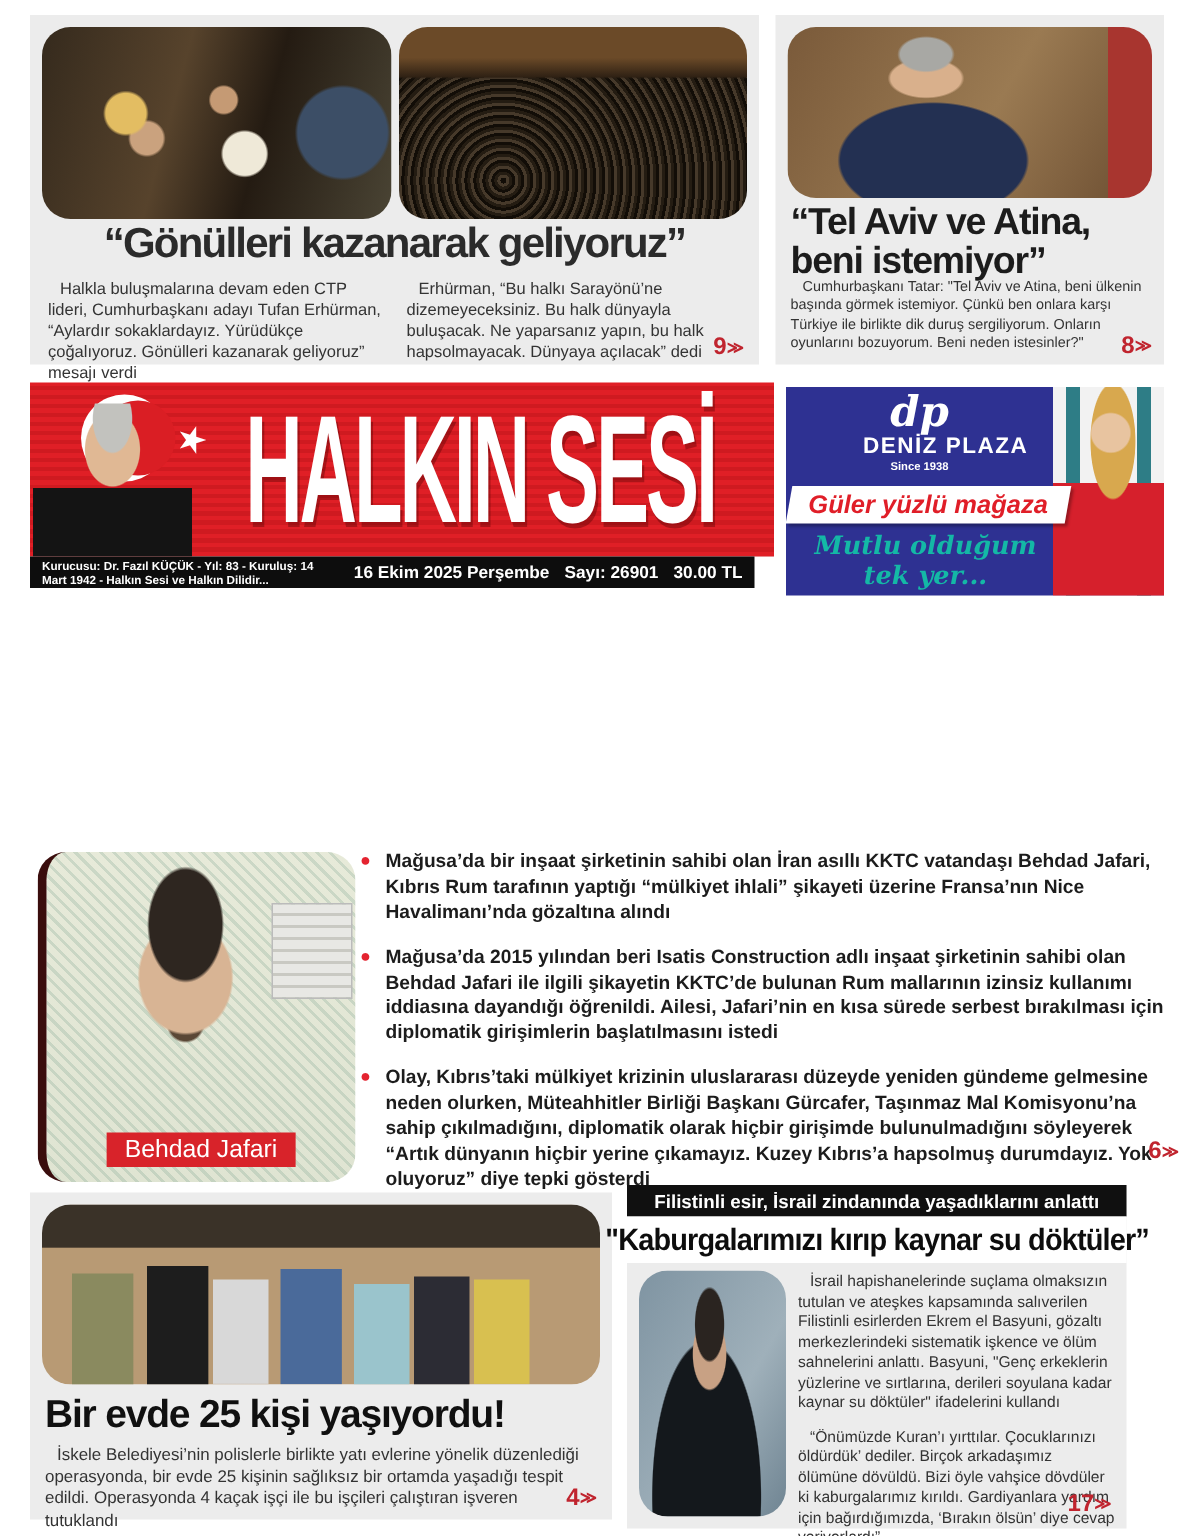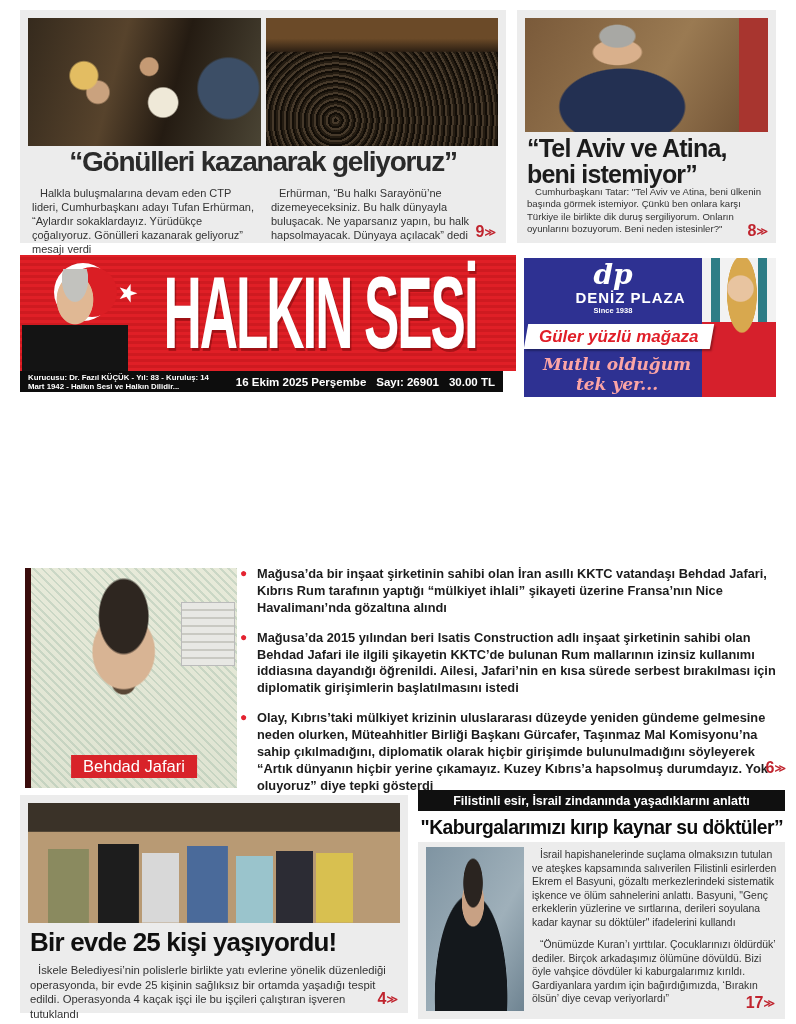--- a/index.html
+++ b/index.html
@@ -1,21 +1,21 @@
 <!DOCTYPE html>
 <html><head>
 <meta charset="utf-8">
 <style>
   html,body { margin:0; padding:0; background:#fff; }
   .page { position:relative; width:796px; height:1024px; background:#ffffff;
           font-family:"Liberation Sans", sans-serif; overflow:hidden; }
 
   
   .card { position:absolute; background:#ececec; }
-  .ph { position:relative; overflow:hidden; background:#888; }
+  .ph { position:relative; overflow:hidden; background:#888;border-radius:19px; }
   .pageref { position:absolute; color:#c0242e; font-weight:bold; font-size:16px; line-height:1; }
   .pageref .arr { font-size:11px; vertical-align:1px; }
 
   
   #card-tl { left:20px; top:10px; width:486px; height:233px; }
   .tl-photos { position:absolute; left:8px; top:8px; right:8px; height:128px; display:flex; gap:5px; }
   .tl-photos .ph { flex:1; }
   .ph-event { background:
       radial-gradient(circle at 24% 45%, #e3bd62 0 7%, transparent 8%),
       radial-gradient(circle at 30% 58%, #caa27e 0 6%, transparent 7%),
@@ -83,21 +83,21 @@
   .ad-left { position:absolute; left:0; right:74px; top:4px; text-align:center; color:#fff; }
   .ad-mono { font-family:"DejaVu Serif", serif; font-style:italic; font-weight:bold;
       font-size:28px; line-height:0.95; }
   .ad-brand { font-size:15px; font-weight:bold; letter-spacing:1px;padding-left:35px; }
   .ad-since { font-size:7.5px; font-weight:bold; }
   .ad-banner { position:absolute; left:2px; top:66px; width:186px; height:25px; background:#fff;
       transform:skewX(-10deg); display:flex; align-items:center; justify-content:center;
       box-shadow:2px 2px 2px rgba(0,0,0,0.3); }
   .ad-banner span { color:#e01e28; font-weight:bold; font-style:italic; font-size:17px;
       transform:skewX(10deg); white-space:nowrap; }
-  .ad-script { position:absolute; left:0; right:66px; top:97px; text-align:center; color:#fca5a5;
+  .ad-script { position:absolute; left:0; right:66px; top:97px; text-align:center; color:#14b8a6;
       font-family:"DejaVu Serif", serif; font-style:italic; font-weight:bold;
       font-size:17px; line-height:1.15; }
 
   
   #main-headline { position:absolute; left:0; top:394px; width:796px; color:#0d0d0d; }
   .big-line { display:flex; justify-content:center; }
   .big-line span { display:inline-block; white-space:nowrap; font-weight:bold; font-size:88px;
       line-height:0.92; letter-spacing:-2px; transform:scaleX(0.70); }
 
   
@@ -131,21 +131,21 @@
       linear-gradient(#2c2c34,#2c2c34) 74% 100%/10% 60% no-repeat,
       linear-gradient(#d8c050,#d8c050) 86% 100%/10% 58% no-repeat,
       linear-gradient(#b89a74,#b89a74); }
   #bl-headline { position:absolute; left:10px; top:132px; font-size:26px; font-weight:bold;
       letter-spacing:-0.8px; color:#101010; white-space:nowrap; }
   #bl-body { position:absolute; left:10px; right:12px; top:168px; font-size:11.3px;
       line-height:1.3; color:#333; margin:0; text-indent:8px; }
   #card-bl .pageref { right:10px; bottom:6px; }
 
   
-  #card-br { left:418px; top:790px; width:367px; height:229px; background:#ececec; }
+  #card-br { left:418px; top:790px; width:333px; height:229px; background:#ececec; }
   .br-kicker { position:absolute; left:0; right:0; top:0; height:21px; background:#101010;
       color:#fff; font-size:12.5px; font-weight:bold; display:flex; align-items:center;
       justify-content:center; white-space:nowrap; }
   .br-headline { position:absolute; left:0; right:0; top:21px; height:31px; background:#fff;
       display:flex; align-items:center; justify-content:center; }
   .br-headline span { display:inline-block; white-space:nowrap; font-size:20.5px;
       font-weight:bold; letter-spacing:-0.6px; color:#0d0d0d; transform:scaleX(0.94); }
   .br-photo { position:absolute; left:8px; top:57px; width:98px; height:164px; }
   .ph-basyuni { background:
       radial-gradient(ellipse at 48% 22%, #2a2420 0 13%, transparent 14%),

